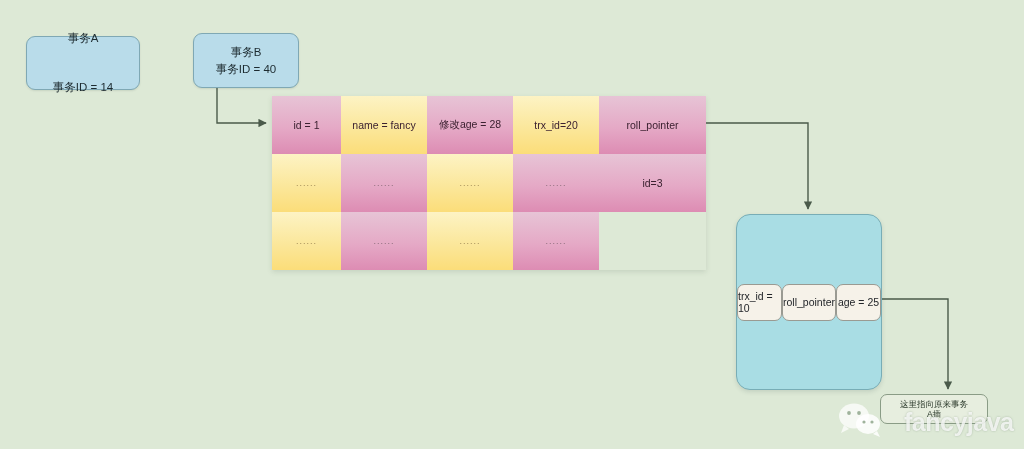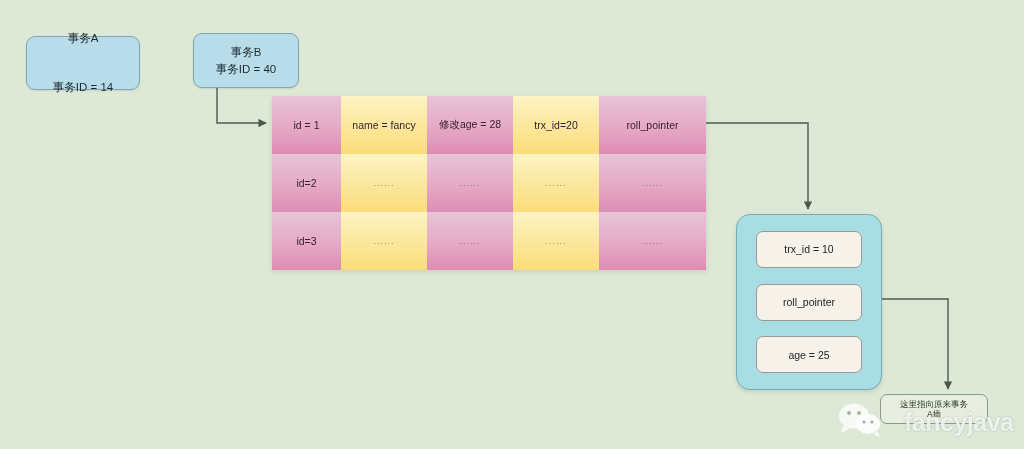--- a/index.html
+++ b/index.html
@@ -45,21 +45,21 @@
   .cell.dots{color:#8a6b7a;letter-spacing:1px;font-size:9px;}
   .cell.yellow.dots{color:#a08a55;}
 
   
   #undo-log{
     position:absolute;left:736px;top:214px;
     width:144px;height:174px;
     background:#a9dde4;
     border:1px solid #78adb6;
     border-radius:14px;
-    display:flex;flex-direction:column;
+    display:flex;flex-direction:row;
     align-items:center;justify-content:space-evenly;
     box-shadow:0 2px 4px rgba(60,90,85,.16);
   }
   .undo-item{
     width:104px;height:35px;
     background:#f6f2e9;
     border:1px solid #9a9a92;
     border-radius:7px;
     display:flex;align-items:center;justify-content:center;
     font-size:10.5px;color:#23262a;
@@ -123,21 +123,20 @@
     <span>事务ID = 40</span>
   </div>
 
   <div class="row-table">
     <div class="cell pink">id = 1</div>
     <div class="cell yellow">name = fancy</div>
     <div class="cell pink">修改age = 28</div>
     <div class="cell yellow">trx_id=20</div>
     <div class="cell pink">roll_pointer</div>
 
-    <div class="cell pink">id=2</div>
     <div class="cell yellow dots">......</div>
     <div class="cell pink dots">......</div>
     <div class="cell yellow dots">......</div>
     <div class="cell pink dots">......</div>
 
     <div class="cell pink">id=3</div>
     <div class="cell yellow dots">......</div>
     <div class="cell pink dots">......</div>
     <div class="cell yellow dots">......</div>
     <div class="cell pink dots">......</div>

